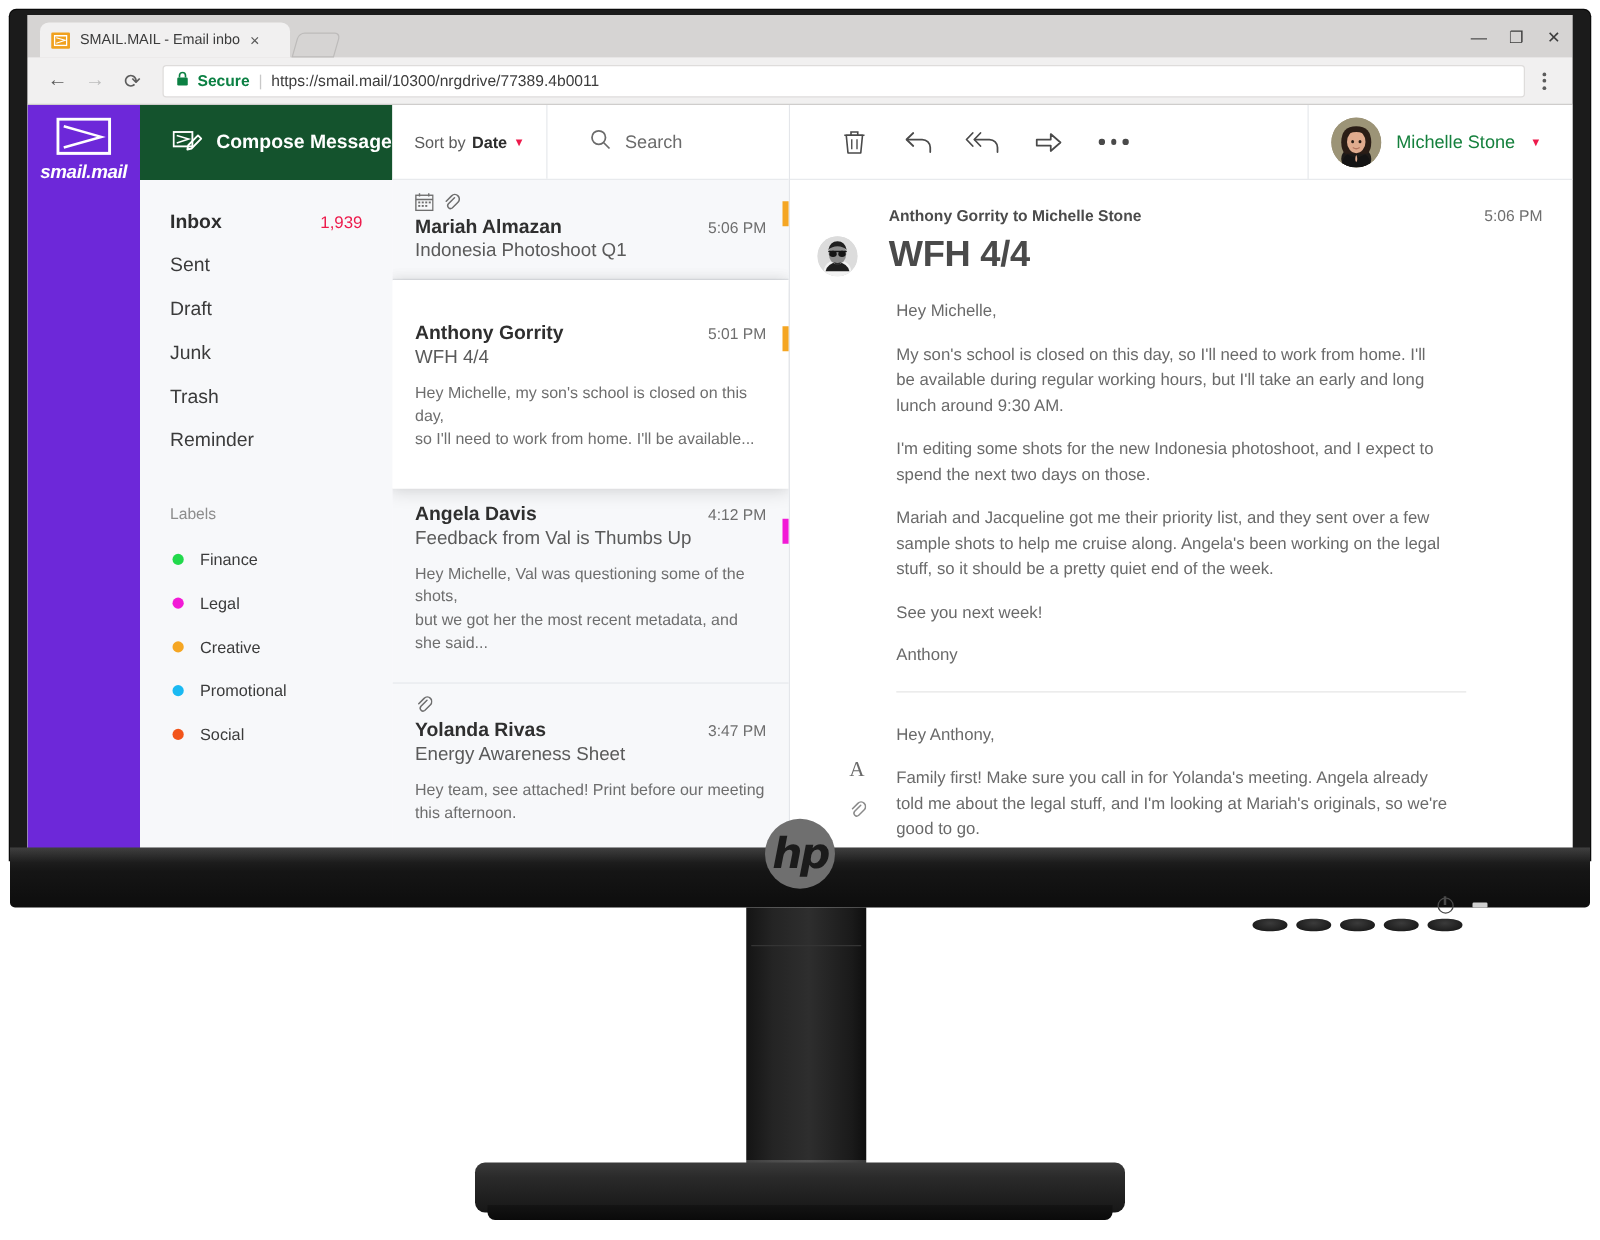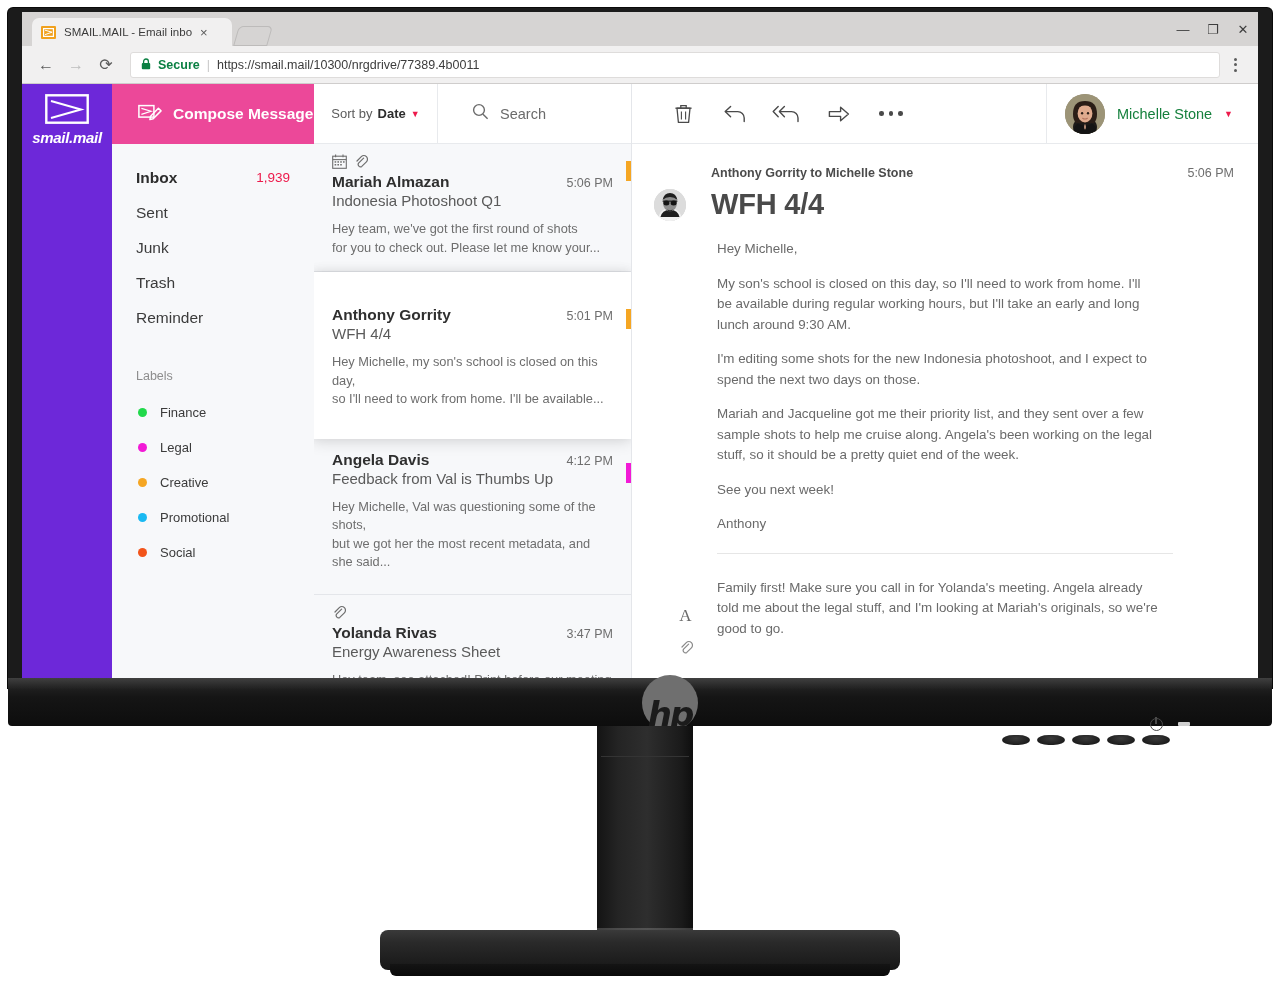--- a/index.html
+++ b/index.html
@@ -31,24 +31,24 @@
     position: absolute; left: 8px; top: 678px;
     width: 1264px; height: 48px;
     background: linear-gradient(180deg,#2a2a2a 0%, #151515 40%, #0d0d0d 100%);
     border-radius: 0 0 4px 4px;
   }
   .chin-sheen {
     position: absolute; left: 0; top: 0; width: 100%; height: 12px;
     background: linear-gradient(180deg, rgba(255,255,255,0.10), rgba(255,255,255,0));
   }
   .hp-logo {
-    position: absolute; left: 612px; top: 675px;
+    position: absolute; left: 612px; top: 655px;
     width: 56px; height: 56px; border-radius: 50%;
     background: #6f6f6f;
-    display: flex; align-items: flex-end; justify-content: center; margin-left: 30px;
+    display: flex; align-items: center; justify-content: center;
   }
   .hp-logo span {
     color: #1b1b1b; font-size: 34px; font-style: italic;
     font-weight: 700; letter-spacing: -2px;
     font-family: "DejaVu Sans", sans-serif; line-height: 1;
   }
   .power-icon {
     position: absolute; left: 1150px; top: 718px;
     width: 13px; height: 13px; border: 1.6px solid #4a4a4a;
     border-radius: 50%;
@@ -176,21 +176,21 @@
     display: flex; flex-direction: column; align-items: center; gap: 5px;
   }
   .rail-logo .env { width: 44px; height: 30px; }
   .rail-logo .word {
     color: #fff; font-size: 15px; font-style: italic; font-weight: 600;
     letter-spacing: -0.3px;
   }
 
   .folders { width: 202px; flex: 0 0 202px; background: #f7f8fa; position: relative; }
   .compose {
-    height: 60px; background: #ec4899; display: flex;
+    height: 60px; background: #14532d; display: flex;
     align-items: center; gap: 11px; padding-left: 26px; cursor: pointer;
   }
   .compose .label { color: #fff; font-size: 15.5px; font-weight: 700; }
   .folder-list { padding: 16px 0 0 0; }
   .folder {
     height: 35px; display: flex; align-items: center;
     padding: 0 24px 0 24px; cursor: pointer;
   }
   .folder .fname { font-size: 15.5px; color: #3b3b3b; flex: 1; }
   .folder.active .fname { font-weight: 700; color: #2d2d2d; }
@@ -380,20 +380,23 @@
           <span class="label">Compose Message</span>
         </div>
 
         <div class="folder-list">
           <div class="folder active">
             <span class="fname">Inbox</span>
             <span class="fcount">1,939</span>
           </div>
           <div class="folder">
             <span class="fname">Sent</span>
+          </div>
+          <div class="folder">
+            <span class="fname">Draft</span>
           </div>
           <div class="folder">
             <span class="fname">Junk</span>
           </div>
           <div class="folder">
             <span class="fname">Trash</span>
           </div>
           <div class="folder">
             <span class="fname">Reminder</span>
           </div>
@@ -465,22 +468,20 @@
                 <svg width="14" height="15" viewBox="0 0 14 15">
                   <path d="M9.6 4.2 L4.6 9.2 a2.3 2.3 0 0 0 3.2 3.2 L12.4 7.8 a3.6 3.6 0 0 0 -5.1 -5.1 L3 7" fill="none" stroke="#6e6e6e" stroke-width="1.2" stroke-linecap="round"></path>
                 </svg>
               </span>
             </div>
             <div class="mi-row">
               <span class="mi-from">Mariah Almazan</span>
               <span class="mi-time">5:06 PM</span>
             </div>
             <div class="mi-subj">Indonesia Photoshoot Q1</div>
-            <div class="mi-prev">Hey team, we've got the first round of shots
-for you to check out. Please let me know your...</div>
             <div class="flag" style="background:#f5a623; top:17px;"></div>
           </div>
 
           <div class="mitem sel" style="padding-top:34px; padding-bottom:30px;">
             <div class="mi-row">
               <span class="mi-from">Anthony Gorrity</span>
               <span class="mi-time">5:01 PM</span>
             </div>
             <div class="mi-subj">WFH 4/4</div>
             <div class="mi-prev">Hey Michelle, my son's school is closed on this day,
@@ -612,20 +613,21 @@
           <div class="rreply">
             <div class="reply-gutter">
               <span class="g-a">A</span>
               <span>
                 <svg width="14" height="15" viewBox="0 0 14 15">
                   <path d="M9.6 4.2 L4.6 9.2 a2.3 2.3 0 0 0 3.2 3.2 L12.4 7.8 a3.6 3.6 0 0 0 -5.1 -5.1 L3 7" fill="none" stroke="#8a8a8a" stroke-width="1.2" stroke-linecap="round"></path>
                 </svg>
               </span>
             </div>
             <div class="reply-body">
+              <p>Hey Anthony,</p>
               <p>Family first! Make sure you call in for Yolanda's meeting. Angela already told me about the legal stuff, and I'm looking at Mariah's originals, so we're good to go.</p>
 
             </div>
           </div>
         </div>
       </div>
 
     </div>
   </div>
 

